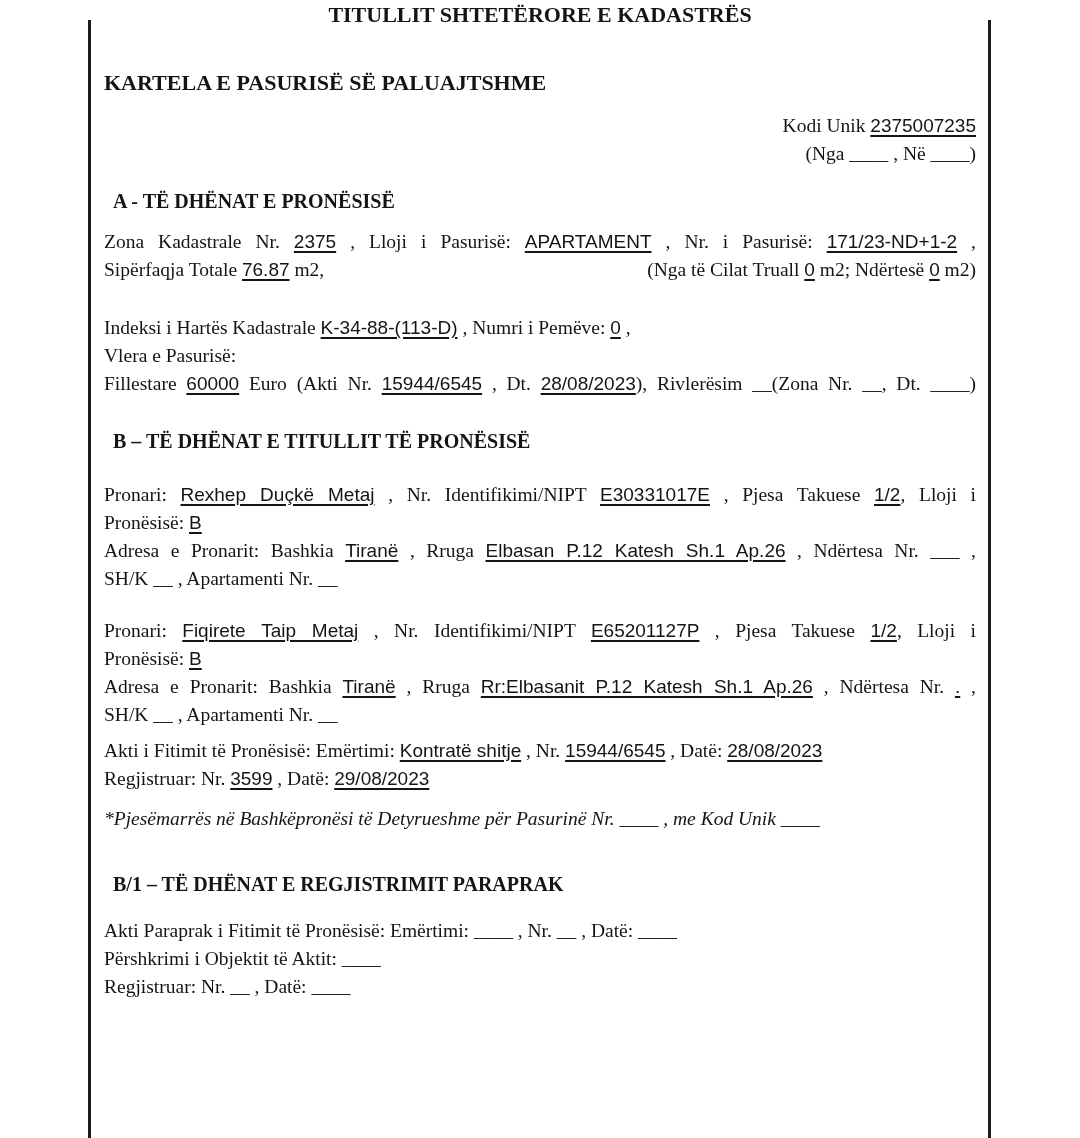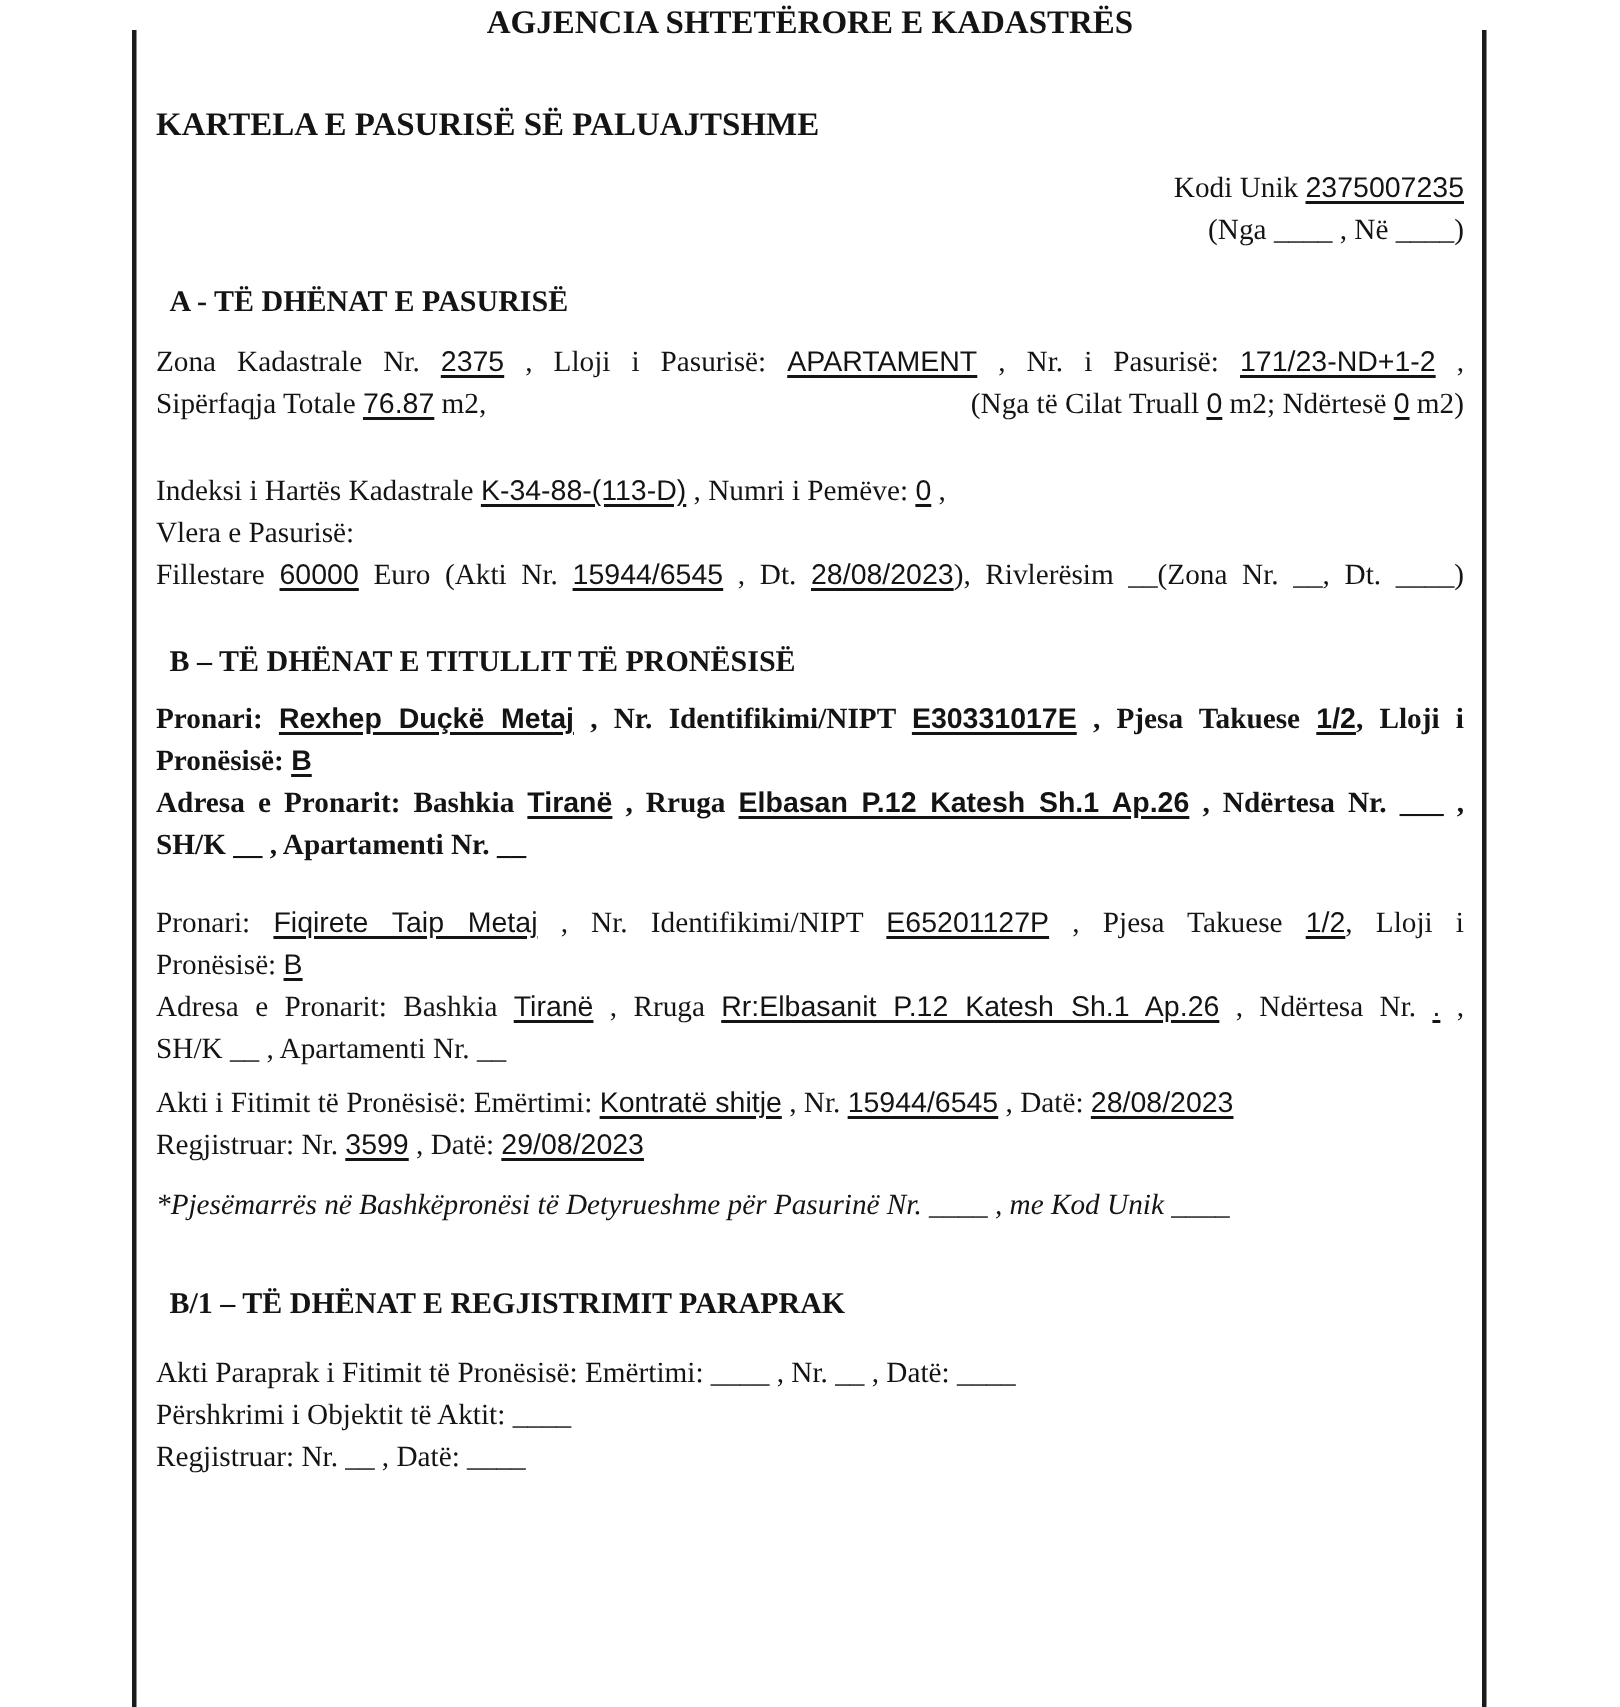--- a/index.html
+++ b/index.html
@@ -17,21 +17,21 @@
   }
   .hdr{margin-top:10px;font-size:22px;line-height:30px;font-weight:bold;text-align:center;}
   .doc-title{margin-top:38px;font-size:22px;line-height:30px;font-weight:bold;}
   .right-al{text-align:right;}
   .kodi-line{margin-top:14px;}
   .sec-heading{font-weight:bold;font-size:20px;line-height:30px;padding-left:9px;}
   .mt-a{margin-top:18px;}
   .mt-p1{margin-top:12px;}
   .mt-p2{margin-top:30px;}
   .mt-b{margin-top:28px;}
-  .mt-o1{margin-top:10px;font-weight:bold;}
+  .mt-o1{margin-top:25px;}
   .mt-o2{margin-top:24px;}
   .mt-akti{margin-top:8px;}
   .mt-note{margin-top:12px;}
   .mt-b1{margin-top:36px;}
   .mt-b1l{margin-top:18px;}
   .spread{text-align:justify;text-align-last:justify;}
   .row{display:flex;justify-content:space-between;}
   .u{
     font-family:"Liberation Sans","DejaVu Sans",sans-serif;
     font-size:19px;
@@ -43,28 +43,28 @@
 </style>
 </head>
 <body>
 
 <div>
   <div class="vline vline-left"></div>
   <div class="vline vline-right"></div>
 
   <div class="content">
 
-    <div class="hdr" style="margin-top:0;">AGJENCIA SHTETËRORE E KADASTRËS</div>
+    <div class="hdr" style="margin-top:0;">TITULLIT SHTETËRORE E KADASTRËS</div>
 
     <div class="doc-title">KARTELA E PASURISË SË PALUAJTSHME</div>
 
     <div class="right-al kodi-line"><span>Kodi Unik </span><span class="u">2375007235</span></div>
     <div class="right-al">(Nga ____ , Në ____)</div>
 
-    <div class="sec-heading mt-a">A - TË DHËNAT E PASURISË</div>
+    <div class="sec-heading mt-a">A - TË DHËNAT E PRONËSISË</div>
 
     <div class="mt-p1">
       <div class="spread"><span>Zona Kadastrale Nr. </span><span class="u">2375</span><span> , Lloji i Pasurisë: </span><span class="u">APARTAMENT</span><span> , Nr. i Pasurisë: </span><span class="u">171/23-ND+1-2</span><span> ,</span></div>
       <div class="row">
           <span><span>Sipërfaqja Totale </span><span class="u">76.87</span><span> m2,</span></span>
           <span><span>(Nga të Cilat Truall </span><span class="u">0</span><span> m2; Ndërtesë </span><span class="u">0</span><span> m2)</span></span>
         </div>
     </div>
 
     <div class="mt-p2">

